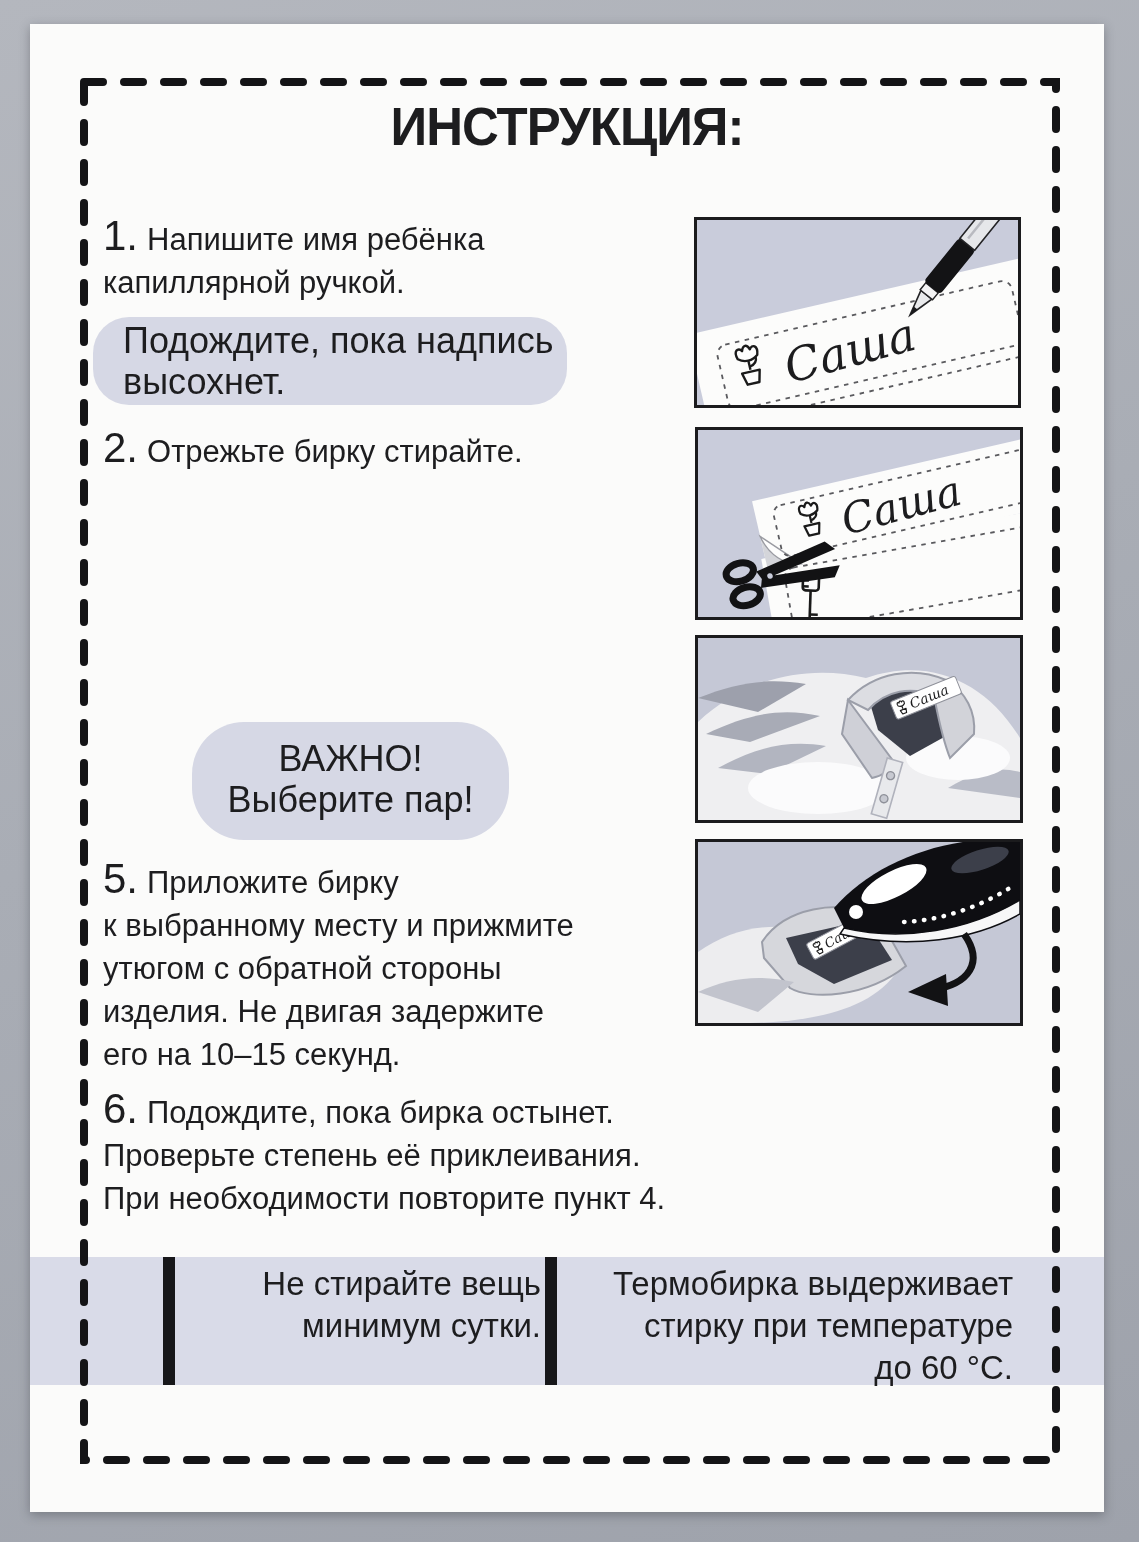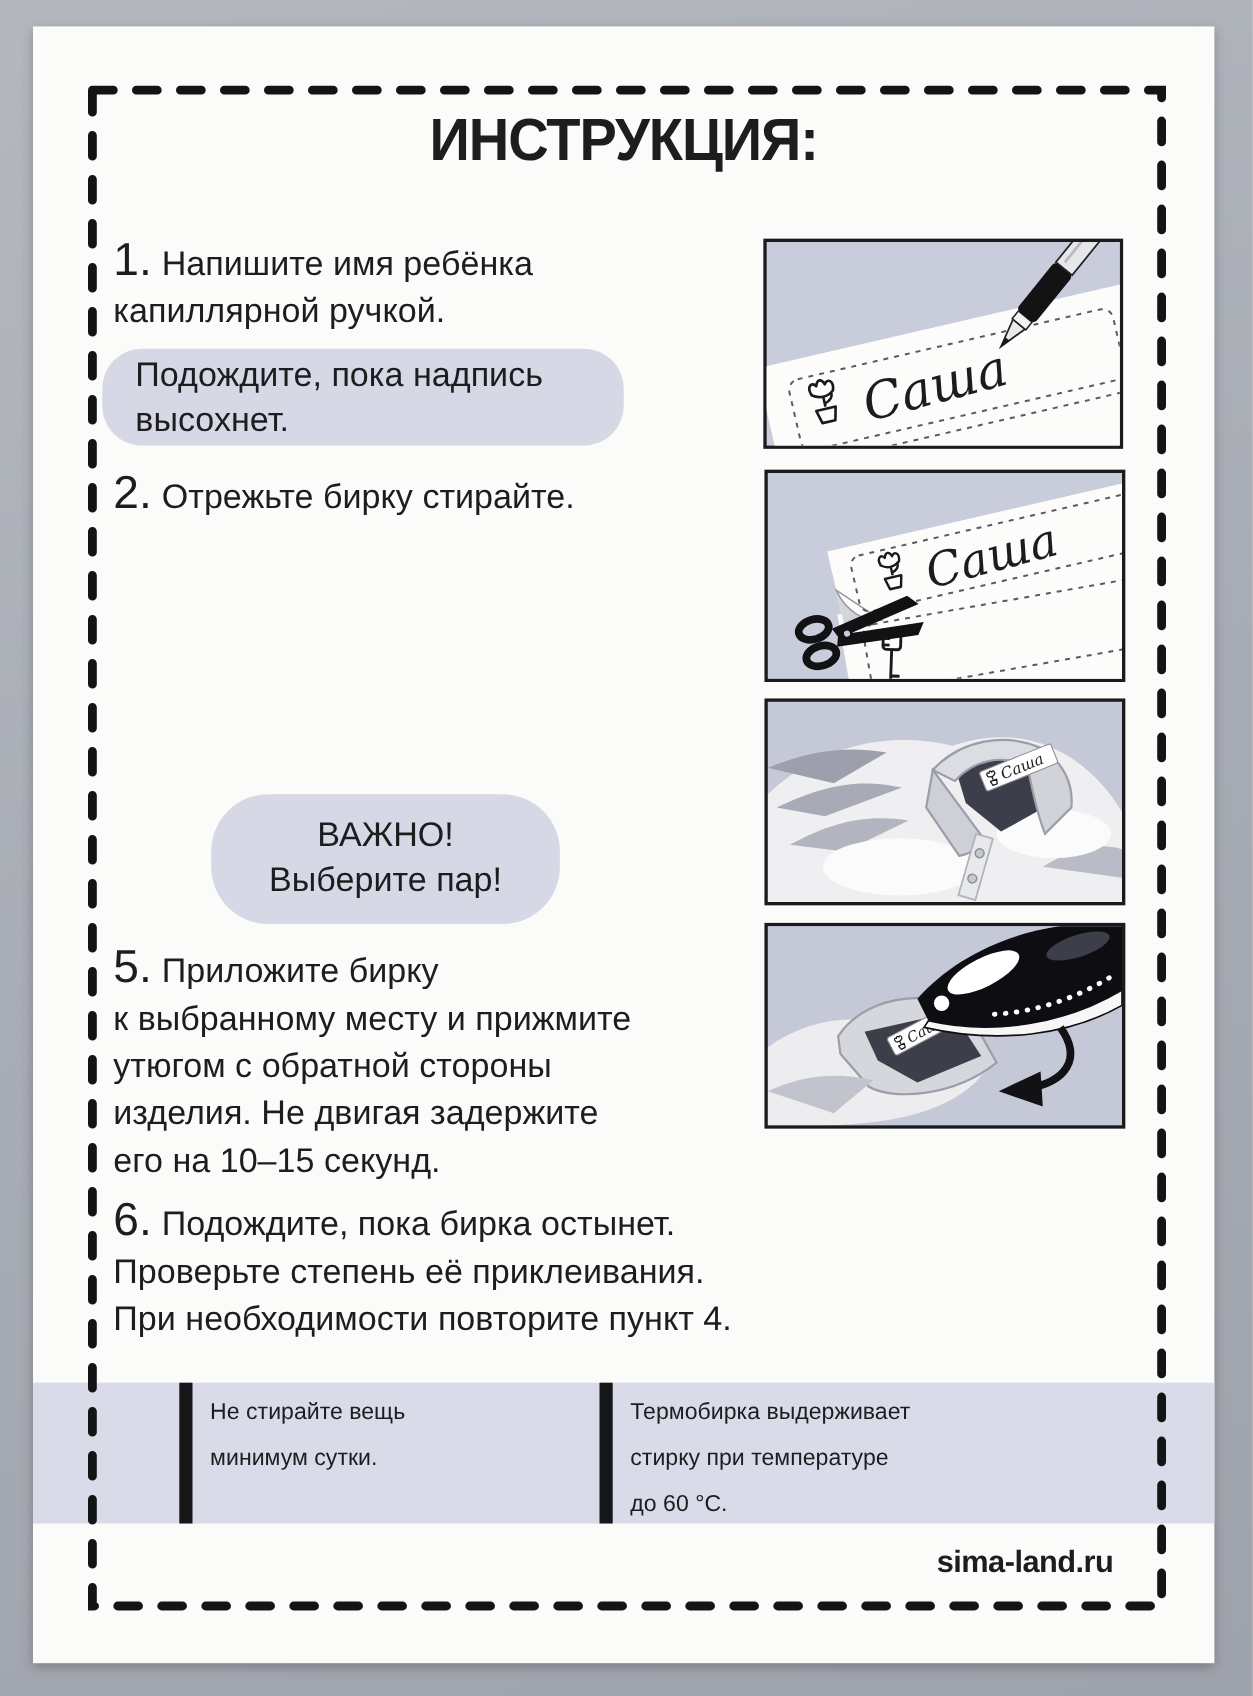--- a/index.html
+++ b/index.html
@@ -23,32 +23,32 @@
   .cutline{position:absolute;left:66px;top:66px;width:1004px;height:1410px;pointer-events:none;}
   .page-title{
     position:absolute;left:30px;top:98px;width:1074px;
     text-align:center;font-size:51px;line-height:58px;font-weight:bold;
     letter-spacing:-1px;transform:scaleY(1.06);
   }
   .step{position:absolute;width:600px;font-size:31px;line-height:43px;}
   .step-num{font-size:42px;line-height:43px;margin-right:9px;}
   .step-text{white-space:pre-line;}
   .callout{
-    position:absolute;background:#d6d8e5;font-size:31px;line-height:41px;
+    position:absolute;background:#d6d8e5;font-size:36px;line-height:41px;
     white-space:pre-line;box-sizing:border-box;
   }
   .callout-dry{
     left:93px;top:317px;width:474px;height:88px;border-radius:36px;
     padding:3px 10px 0 30px;
   }
   .callout-important{
     left:192px;top:722px;width:317px;height:118px;border-radius:52px;
     text-align:center;padding-top:16px;
   }
-  .fnote{position:absolute;font-size:21px;line-height:42px;white-space:pre-line;}
+  .fnote{position:absolute;font-size:33px;line-height:42px;white-space:pre-line;text-align:right;}
   .fnote-left{left:191px;top:1263px;width:350px;}
   .fnote-right{left:573px;top:1263px;width:440px;}
   .fbar{position:absolute;top:1257px;width:12px;height:128px;background:#17171a;}
   .fbar-1{left:163px;}
   .fbar-2{left:545px;}
   .brand{
     position:absolute;left:700px;top:1404px;width:312px;text-align:right;
     font-size:28px;font-weight:bold;letter-spacing:-0.5px;
   }
   .illus{position:absolute;border:3px solid #1b1b1d;box-sizing:content-box;background:#c9ccdb;}
@@ -242,15 +242,14 @@
   </div>
 
   <div class="fbar fbar-1"></div>
   <div class="fnote fnote-left">Не стирайте вещь
 минимум сутки.</div>
   <div class="fbar fbar-2"></div>
   <div class="fnote fnote-right">Термобирка выдерживает
 стирку при температуре
 до 60 °С.</div>
 
-  <div class="brand">sima-land.ru</div>
 
 </div>
 
 </body></html>

